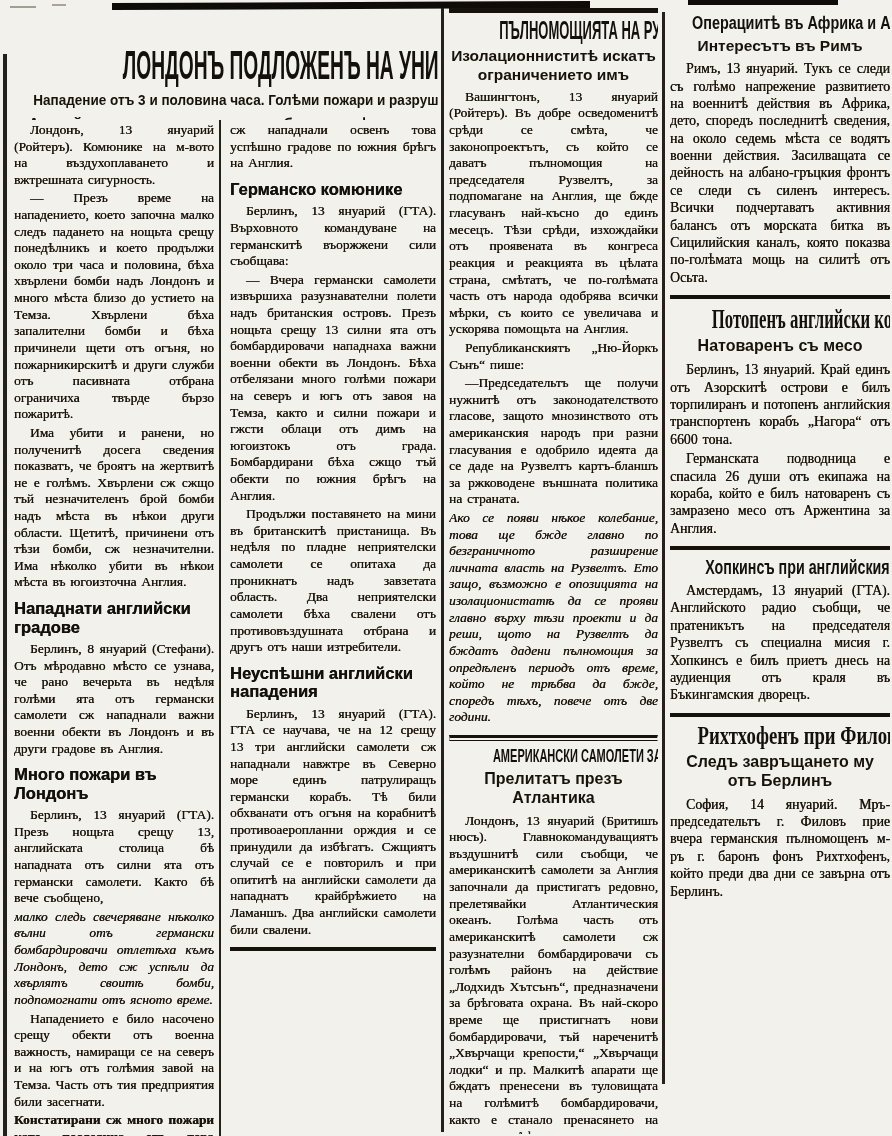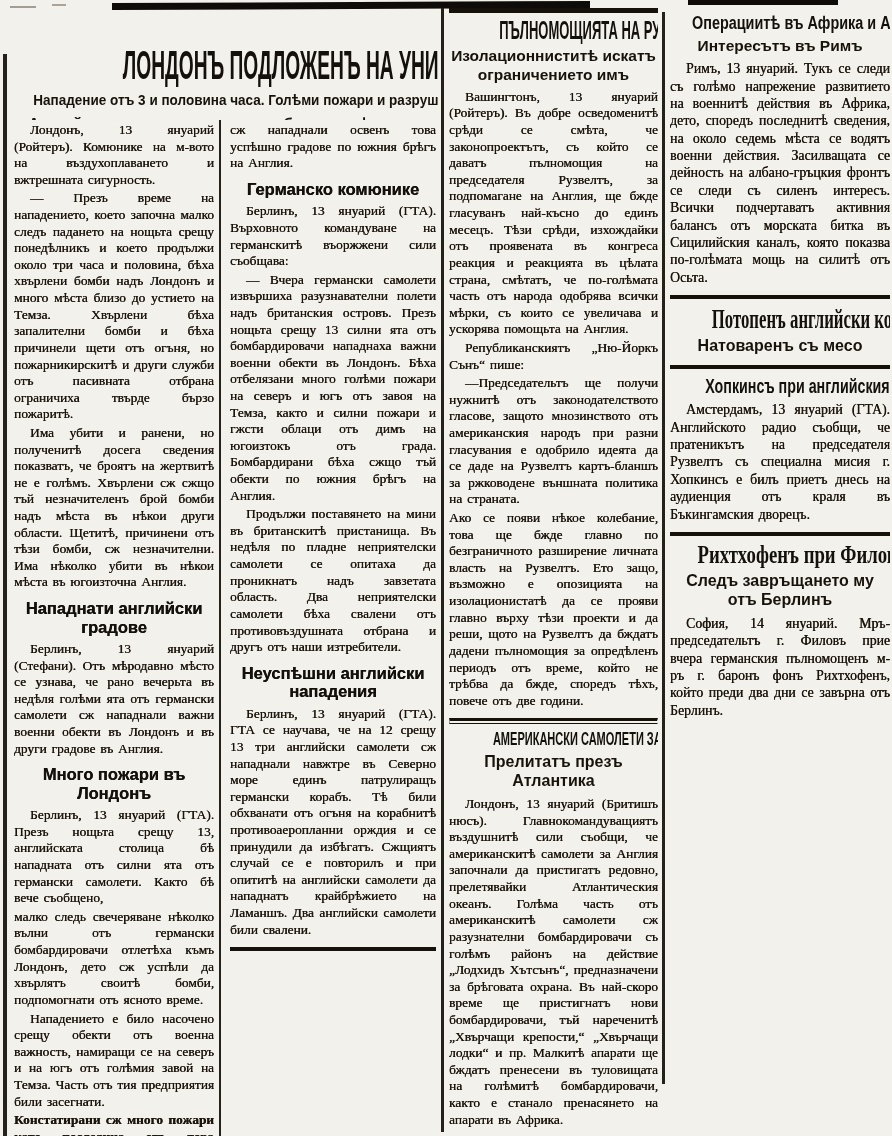--- a/index.html
+++ b/index.html
@@ -29,25 +29,25 @@
     text-align:center;margin:4px 0 5px;line-height:1.18;color:#17120c;
   }
   .blk-p{
     margin:0 0 2px;text-indent:16px;text-align:justify;
     font-size:13.4px;line-height:1.24;word-spacing:1.5px;
     text-shadow:0.3px 0 0 currentColor;
   }
   .right-col .blk-p{font-size:13.8px;line-height:1.26;}
   .blk-h{
     font-family:"Liberation Sans","DejaVu Sans",sans-serif;font-weight:bold;
-    text-align:center;font-size:16.5px;margin:8px 0 5px;line-height:1.12;color:#14100b;
+    text-align:left;font-size:16.5px;margin:8px 0 5px;line-height:1.12;color:#14100b;
     text-shadow:0.3px 0 0 currentColor;
   }
   .cont{text-indent:0 !important;}
-  .italic{}
+  .italic{font-style:italic;}
   .bold{font-weight:bold;}
 </style>
 </head>
 <body>
 
 <div class="page">
 
   <div class="bar" style="left:112px;top:2px;width:478px;height:7px;transform:skewY(-0.25deg);"></div>
   <div class="bar" style="left:688px;top:0;width:150px;height:5px;"></div>
   <div class="bar" style="left:10px;top:6px;width:26px;height:2px;background:#a49d92;"></div>
@@ -62,21 +62,21 @@
     <h1 class="display" style="font-size:40px;transform:scaleX(0.48);">ЛОНДОНЪ ПОДЛОЖЕНЪ НА УНИЩОЖЕНИЕ</h1>
     <div class="subhead" style="font-size:15px;transform:scaleX(0.9);transform-origin:center;white-space:nowrap;margin-top:5px;">Нападение отъ 3 и половина часа. Голѣми пожари и разрушения.</div>
     <div class="subhead" style="font-size:15px;margin-top:0;">Английската противовъздушна отбрана неефикасна</div>
   </div>
 
   <div class="col lead-cols" style="left:14px;top:122px;width:200px;height:1014px;">
       <p class="blk-p">Лондонъ, 13 януарий (Ройтеръ). Комюнике на м-вото на въздухоплаването и вжтрешната сигурность.</p>
       <p class="blk-p">— Презъ време на нападението, което започна малко следъ падането на нощьта срещу понедѣлникъ и което продължи около три часа и половина, бѣха хвърлени бомби надъ Лондонъ и много мѣста близо до устието на Темза. Хвърлени бѣха запалителни бомби и бѣха причинели щети отъ огъня, но пожарникирскитѣ и други служби отъ пасивната отбрана ограничиха твърде бързо пожаритѣ.</p>
       <p class="blk-p">Има убити и ранени, но полученитѣ досега сведения показватъ, че броятъ на жертвитѣ не е голѣмъ. Хвърлени сж сжщо тъй незначителенъ брой бомби надъ мѣста въ нѣкои други области. Щетитѣ, причинени отъ тѣзи бомби, сж незначителни. Има нѣколко убити въ нѣкои мѣста въ югоизточна Англия.</p>
       <h3 class="blk-h">Нападнати английски градове</h3>
-      <p class="blk-p">Берлинъ, 13 януарий (Стефани). Отъ мѣродавно мѣсто се узнава, че рано вечерьта въ недѣля голѣми ята отъ германски самолети сж нападнали важни военни обекти въ Лондонъ и въ други градове въ Англия.</p>
+      <p class="blk-p">Берлинъ, 8 януарий (Стефани). Отъ мѣродавно мѣсто се узнава, че рано вечерьта въ недѣля голѣми ята отъ германски самолети сж нападнали важни военни обекти въ Лондонъ и въ други градове въ Англия.</p>
       <h3 class="blk-h">Много пожари въ Лондонъ</h3>
       <p class="blk-p">Берлинъ, 13 януарий (ГТА). Презъ нощьта срещу 13, английската столица бѣ нападната отъ силни ята отъ германски самолети. Както бѣ вече съобщено,</p>
       <p class="blk-p italic cont">малко следь свечеряване нѣколко вълни отъ германски бомбардировачи отлетѣха къмъ Лондонъ, дето сж успѣли да хвърлятъ своитѣ бомби, подпомогнати отъ ясното време.</p>
       <p class="blk-p">Нападението е било насочено срещу обекти отъ военна важность, намиращи се на северъ и на югъ отъ голѣмия завой на Темза. Часть отъ тия предприятия били засегнати.</p>
       <p class="blk-p bold cont">Констатирани сж много пожари като последица отъ това нападение.</p>
     </div>
 
   <div class="col lead-cols" style="left:230px;top:122px;width:206px;height:1014px;">
     <div>
         <p class="blk-p cont">сж нападнали освенъ това успѣшно градове по южния брѣгъ на Англия.</p>
@@ -114,20 +114,22 @@
     <h2 class="display" style="font-size:18px;transform:scaleX(0.8);">Операциитѣ въ Африка и Албания</h2>
     <div class="subhead" style="font-size:15.5px;">Интересътъ въ Римъ</div>
     <div>
         <p class="blk-p">Римъ, 13 януарий. Тукъ се следи съ голѣмо напрежение развитието на военнитѣ действия въ Африка, дето, споредъ последнитѣ сведения, на около седемь мѣста се водятъ военни действия. Засилващата се дейность на албано-гръцкия фронтъ се следи съ силенъ интересъ. Всички подчертаватъ активния балансъ отъ морската битка въ Сицилийския каналъ, която показва по-голѣмата мощь на силитѣ отъ Осьта.</p>
       </div>
 
     <hr class="hr hr-thick">
     <h2 class="display" style="font-size:27px;font-family:'Liberation Serif','DejaVu Serif',serif;transform:scaleX(0.62);">Потопенъ английски корабъ</h2>
     <div class="subhead" style="font-size:16px;">Натоваренъ съ месо</div>
     <div>
+        <p class="blk-p">Берлинъ, 13 януарий. Край единъ отъ Азорскитѣ острови е билъ торпилиранъ и потопенъ английския транспортенъ корабъ „Нагора“ отъ 6600 тона.</p>
+        <p class="blk-p">Германската подводница е спасила 26 души отъ екипажа на кораба, който е билъ натоваренъ съ замразено месо отъ Аржентина за Англия.</p>
       </div>
 
     <hr class="hr hr-thick">
     <h2 class="display" style="font-size:21px;transform:scaleX(0.68);margin-bottom:4px;">Хопкинсъ при английския краль</h2>
     <div>
         <p class="blk-p">Амстердамъ, 13 януарий (ГТА). Английското радио съобщи, че пратеникътъ на председателя Рузвелтъ съ специална мисия г. Хопкинсъ е билъ приетъ днесь на аудиенция отъ краля въ Бъкингамския дворецъ.</p>
       </div>
 
     <hr class="hr hr-thick">
     <h2 class="display" style="font-size:25px;font-family:'Liberation Serif','DejaVu Serif',serif;transform:scaleX(0.75);">Рихтхофенъ при Филовъ</h2>

